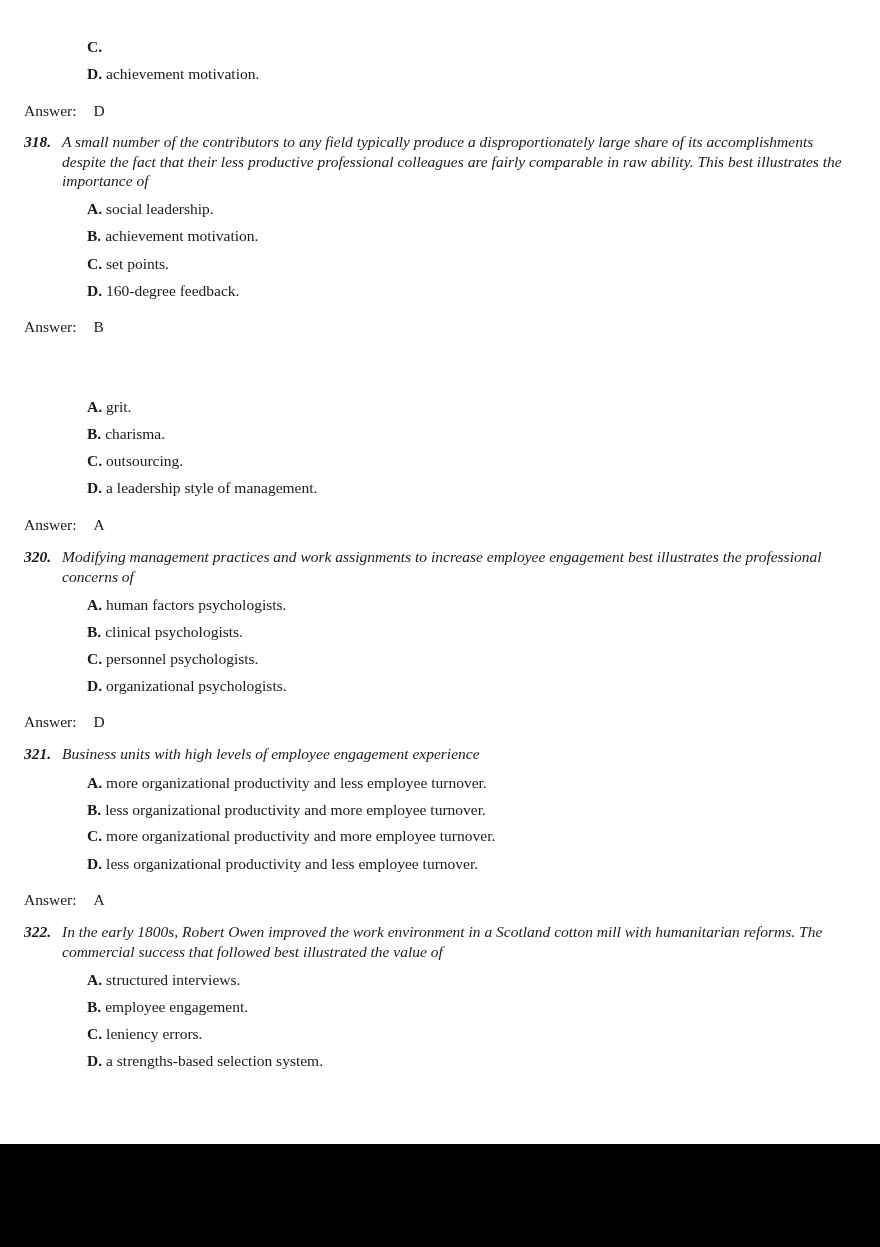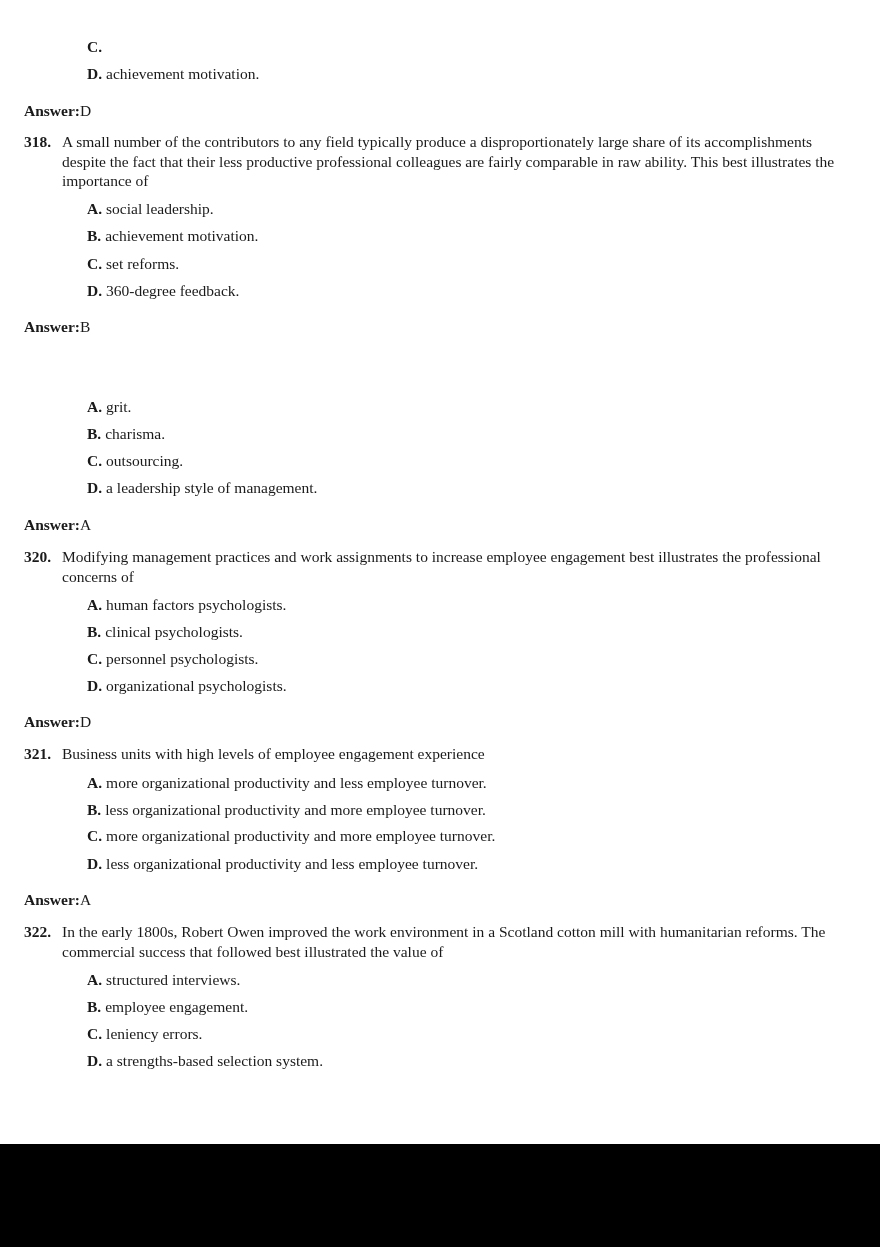--- a/index.html
+++ b/index.html
@@ -5,42 +5,42 @@
     html, body { margin: 0; padding: 0; }
     body {
       width: 880px; height: 1247px; background: #ffffff; position: relative; overflow: hidden;
       font-family: "Liberation Serif", "DejaVu Serif", serif; color: #1a1a1a;
     }
     .page { position: absolute; left: 0; top: 0; width: 880px; height: 1144px; background: #fff; }
     .black-band { position: absolute; left: 0; top: 1144px; width: 880px; height: 103px; background: #000; }
     .opt { position: absolute; left: 87px; font-size: 15.5px; line-height: 18px; white-space: nowrap; }
     .opt b { font-weight: bold; margin-right: 4px; }
     .answer { position: absolute; left: 24px; font-size: 15.5px; line-height: 18px; }
-    .answer b { font-weight: bold; margin-right: 0; }
-    .question { position: absolute; left: 24px; width: 830px; font-size: 15.5px; line-height: 19.5px; }
+    .answer b { font-weight: normal; margin-right: 17px; }
+    .question { position: absolute; left: 24px; width: 830px; font-size: 15.5px; line-height: 19.5px; font-style: italic; }
     .qnum { position: absolute; left: 0; top: 0; font-weight: bold; }
     .qtext { display: block; padding-left: 38px; }
   </style>
 </head>
 <body>
 
 <div class="page">
 
   <div class="opt" style="top:38px"><b>C.</b><span></span></div>
   <div class="opt" style="top:65px"><b>D.</b><span>achievement motivation.</span></div>
   <div class="answer" style="top:102px"><b>Answer:</b><span>D</span></div>
 
   <div class="question" style="top:132px">
     <span class="qnum">318.</span>
     <span class="qtext">A small number of the contributors to any field typically produce a disproportionately large share of its accomplishments despite the fact that their less productive professional colleagues are fairly comparable in raw ability. This best illustrates the importance of</span>
   </div>
   <div class="opt" style="top:200px"><b>A.</b><span>social leadership.</span></div>
   <div class="opt" style="top:227px"><b>B.</b><span>achievement motivation.</span></div>
-  <div class="opt" style="top:255px"><b>C.</b><span>set reforms.</span></div>
-  <div class="opt" style="top:282px"><b>D.</b><span>360-degree feedback.</span></div>
+  <div class="opt" style="top:255px"><b>C.</b><span>set points.</span></div>
+  <div class="opt" style="top:282px"><b>D.</b><span>160-degree feedback.</span></div>
   <div class="answer" style="top:318px"><b>Answer:</b><span>B</span></div>
 
   <div class="opt" style="top:398px"><b>A.</b><span>grit.</span></div>
   <div class="opt" style="top:425px"><b>B.</b><span>charisma.</span></div>
   <div class="opt" style="top:452px"><b>C.</b><span>outsourcing.</span></div>
   <div class="opt" style="top:479px"><b>D.</b><span>a leadership style of management.</span></div>
   <div class="answer" style="top:516px"><b>Answer:</b><span>A</span></div>
 
   <div class="question" style="top:547px">
     <span class="qnum">320.</span>

